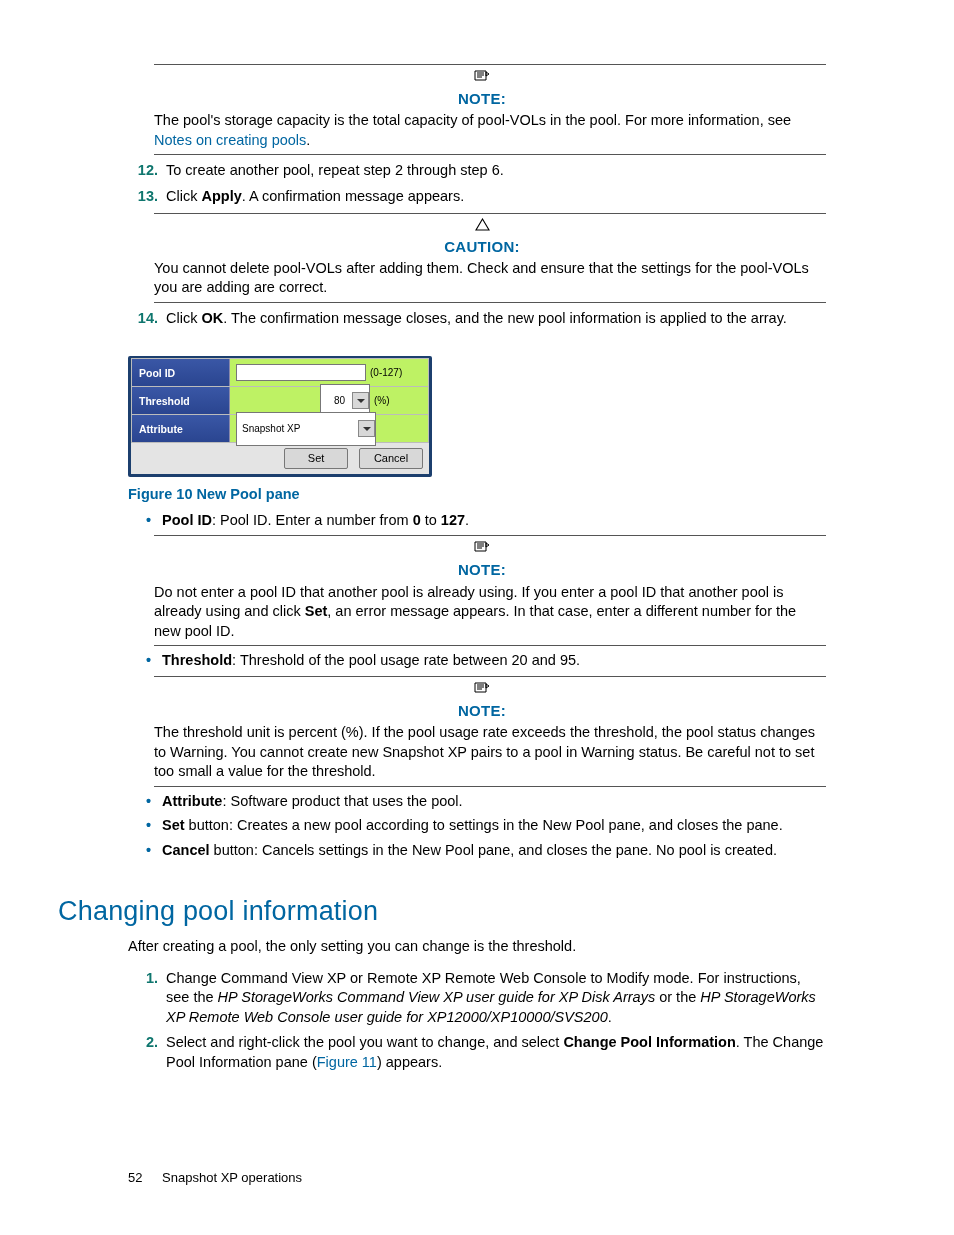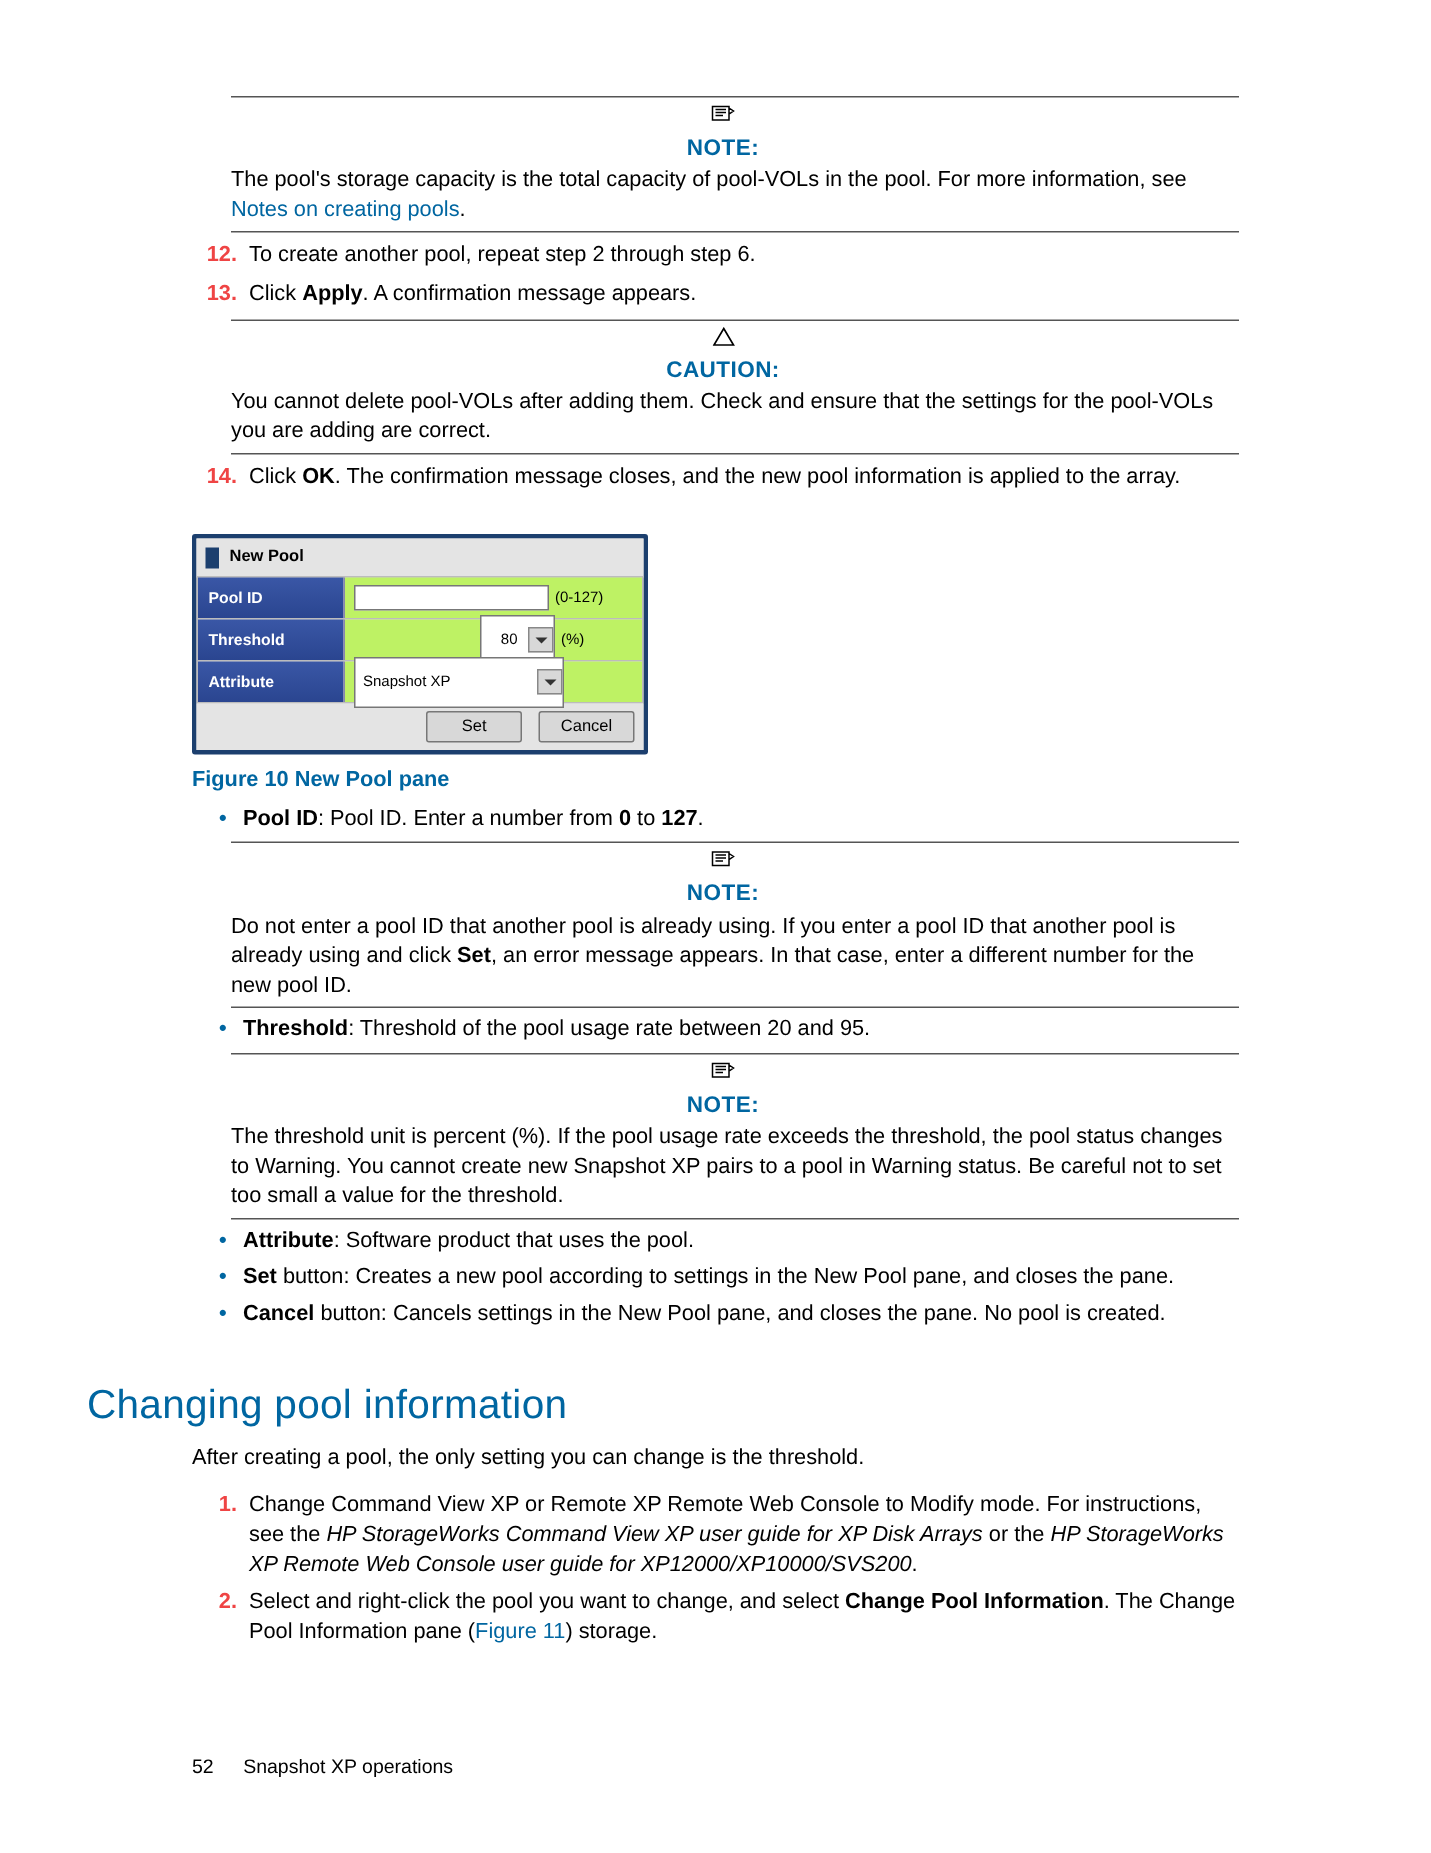--- a/index.html
+++ b/index.html
@@ -41,21 +41,21 @@
   .note-body {
     margin-left: 26px;
     margin-top: 2px;
     margin-bottom: 4px;
   }
   .ol-item {
     display: flex;
     margin: 6px 0;
   }
   .ol-num {
-    color: #ef4444;
+    color: #0f766e;
     font-weight: bold;
     min-width: 30px;
     text-align: right;
     padding-right: 8px;
   }
   .ol-text { flex: 1; }
   .bold { font-weight: bold; }
   .link { color: #0066a1; }
   .bullet-item {
     display: flex;
@@ -241,24 +241,20 @@
   </div>
   <div class="note-body">You cannot delete pool-VOLs after adding them. Check and ensure that the settings for the pool-VOLs you are adding are correct.</div>
   <hr class="hr">
 
   <div class="ol-item">
     <div class="ol-num">14.</div>
     <div class="ol-text"><span>Click </span><span class="bold">OK</span><span>. The confirmation message closes, and the new pool information is applied to the array.</span></div>
   </div>
 
   <div class="new-pool-pane">
-    <div class="np-header">
-      <div class="np-header-square"></div>
-      <div class="np-header-title">New Pool</div>
-    </div>
     <div class="np-rows">
       <div class="np-row">
         <div class="np-label">Pool ID</div>
         <div class="np-cell">
           <div class="np-input" style="width:130px"></div>
           <span style="margin-left:4px;font-size:10px">(0-127)</span>
         </div>
       </div>
       <div class="np-row">
         <div class="np-label">Threshold</div>
@@ -340,21 +336,21 @@
 
   <div class="ol-item">
     <div class="ol-num">1.</div>
     <div class="ol-text">
       <span>Change Command View XP or Remote XP Remote Web Console to Modify mode. For instructions, see the </span><span class="italic">HP StorageWorks Command View XP user guide for XP Disk Arrays</span><span> or the </span><span class="italic">HP StorageWorks XP Remote Web Console user guide for XP12000/XP10000/SVS200</span><span>.</span>
     </div>
   </div>
   <div class="ol-item">
     <div class="ol-num">2.</div>
     <div class="ol-text">
-      <span>Select and right-click the pool you want to change, and select </span><span class="bold">Change Pool Information</span><span>. The Change Pool Information pane (</span><span class="link">Figure 11</span><span>) storage.</span>
+      <span>Select and right-click the pool you want to change, and select </span><span class="bold">Change Pool Information</span><span>. The Change Pool Information pane (</span><span class="link">Figure 11</span><span>) appears.</span>
     </div>
   </div>
 
   <div class="footer">
     <span class="footer-num">52</span>
     <span>Snapshot XP operations</span>
   </div>
 
 </div>
 

